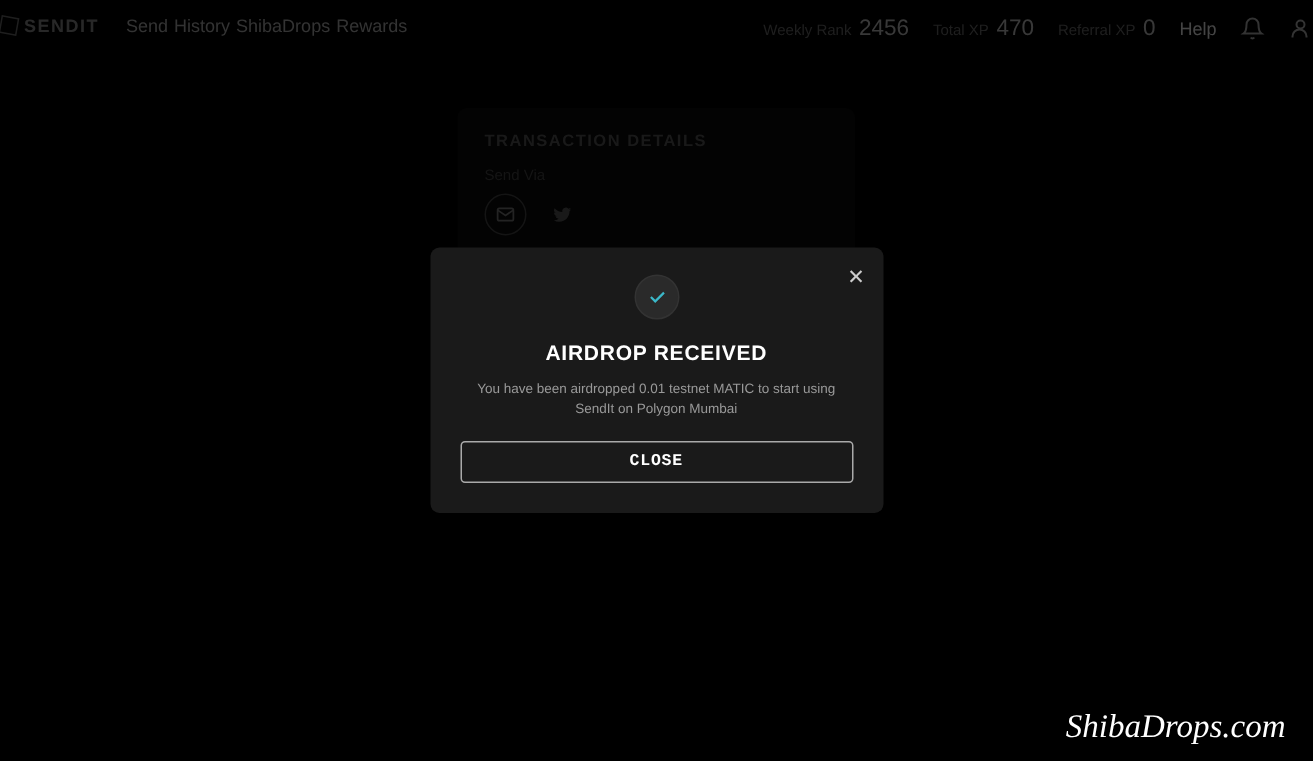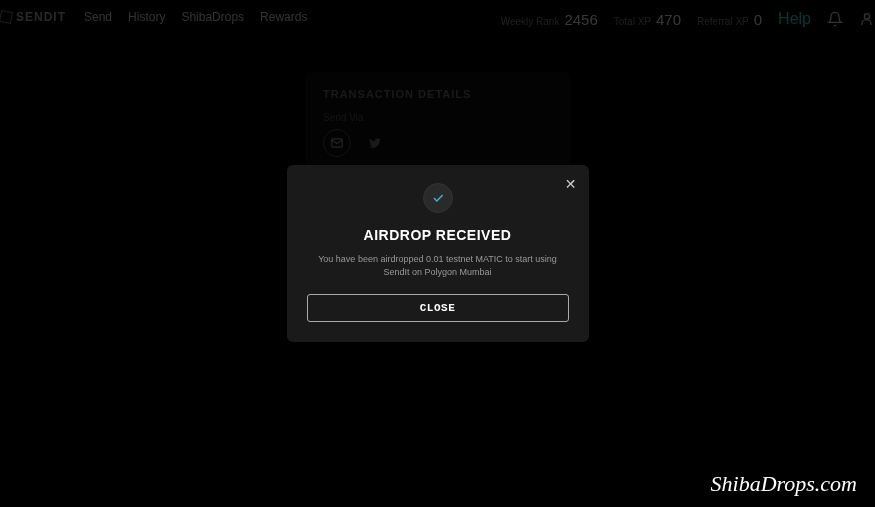--- a/index.html
+++ b/index.html
@@ -29,41 +29,41 @@
     margin-right: 18px;
   }
   .logo-mark {
     width: 12px;
     height: 12px;
     border: 1.5px solid #666;
     transform: rotate(10deg);
   }
   .nav {
     display: flex;
-    gap: 16px;
+    gap: 4px;
   }
   .nav-item {
     font-size: 12px;
     color: #aaa;
     cursor: pointer;
   }
   .spacer { flex: 1; }
   .stats {
     display: flex;
     align-items: center;
     gap: 16px;
   }
   .stat {
     display: flex;
     align-items: baseline;
     gap: 5px;
   }
   .stat-label { font-size: 10px; color: #666; }
   .stat-value { font-size: 15px; color: #bbb; font-weight: 500; }
-  .help-link { font-size: 16px; color: #14b8a6; cursor: pointer; }
+  .help-link { font-size: 12px; color: #e5e5e5; cursor: pointer; }
   .icon-btn {
     width: 16px;
     height: 16px;
     display: flex;
     align-items: center;
     justify-content: center;
     cursor: pointer;
     color: #aaa;
   }
   .card {

